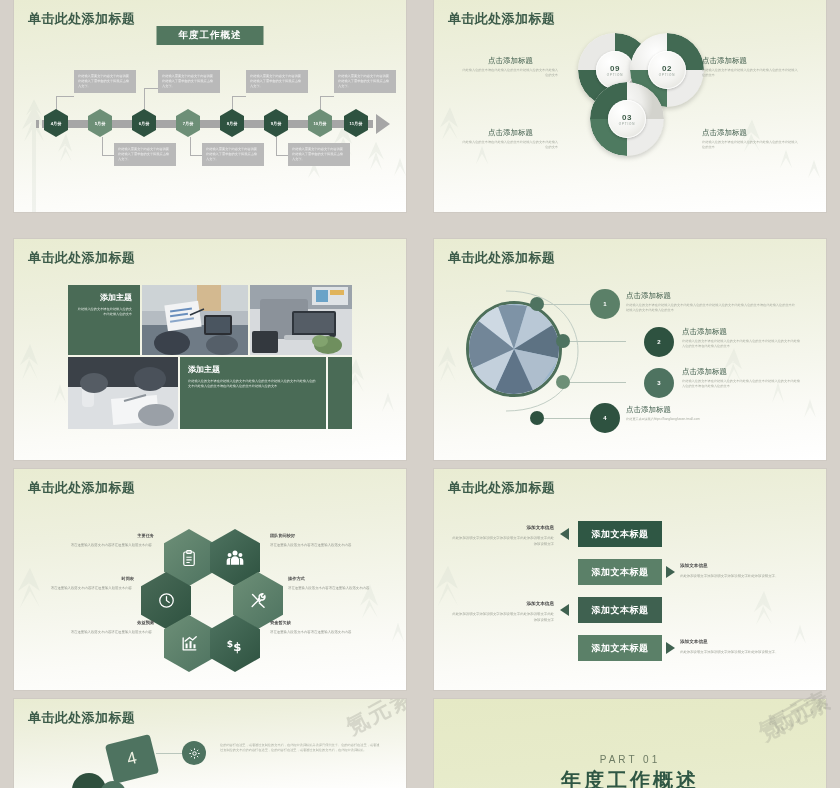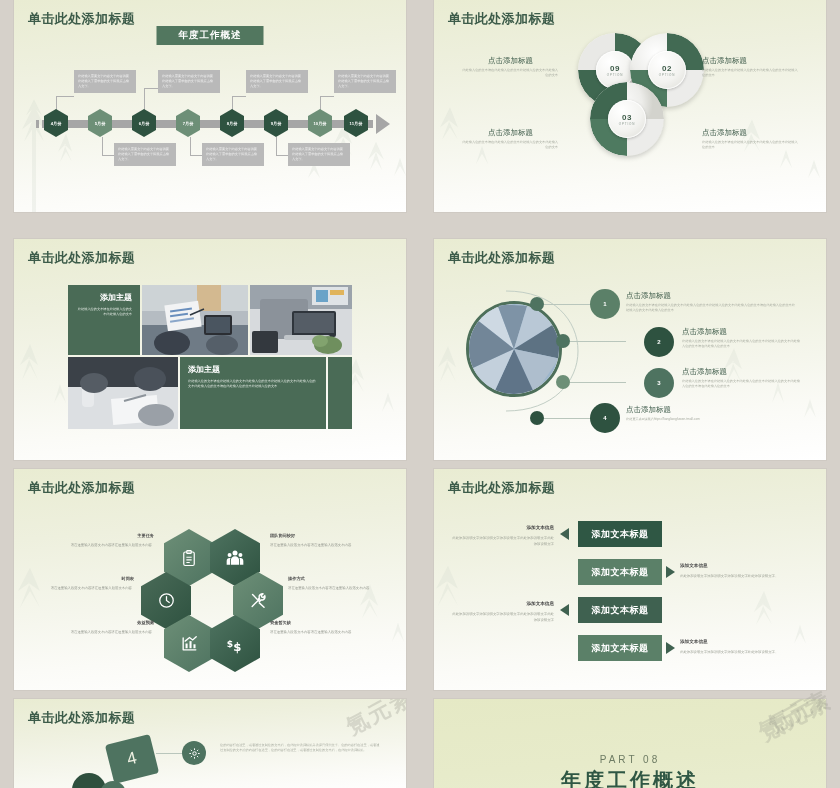--- a/index.html
+++ b/index.html
@@ -584,21 +584,21 @@
         </svg>
       </div>
       <div style="position:absolute;left:206px;top:44px;width:160px" class="tiny-d">您的内容打在这里，或者通过复制您的文本后，在此框中选择粘贴并选择只保留文字。您的内容打在这里，或者通过复制您的文本后的内容打在这里，您的内容打在这里，或者通过复制您的文本后，在此框中选择粘贴。</div>
       <div class="wm" style="right:-10px;top:-2px;font-size:22px">氪元素</div>
     </div>
   </div>
 
   <div class="slide-cell">
     <div class="slide" style="height:94px;background:#e4e8c4">
       <div class="bg-wash" style="background:linear-gradient(175deg,#e5e9c5 0%, #e7ebca 60%, #e9edd0 100%)"></div>
-      <div class="part-sub">PART 08</div>
+      <div class="part-sub">PART 01</div>
       <div class="part-main">年度工作概述</div>
       <div class="wm" style="right:-12px;top:-4px;font-size:22px">氪元素</div>
     </div>
   </div>
 
 </div>
 
 <div class="wm" style="right:6px;top:700px;font-size:24px;color:rgba(150,150,140,.28)">氪元素</div>
 
 </div>

